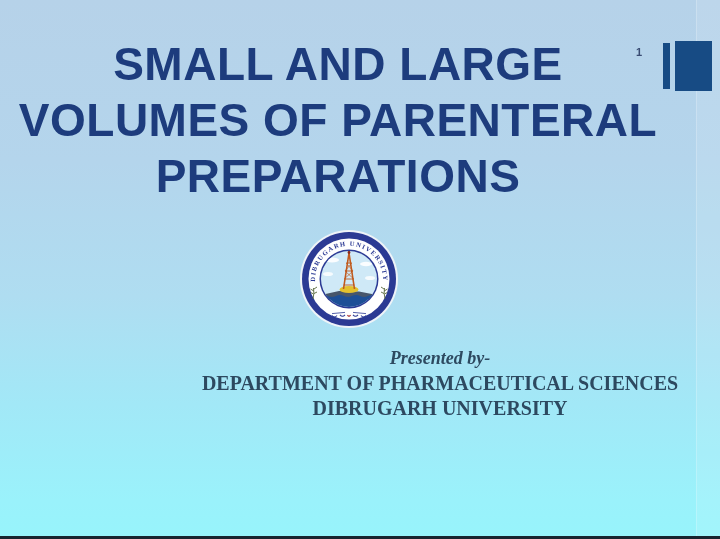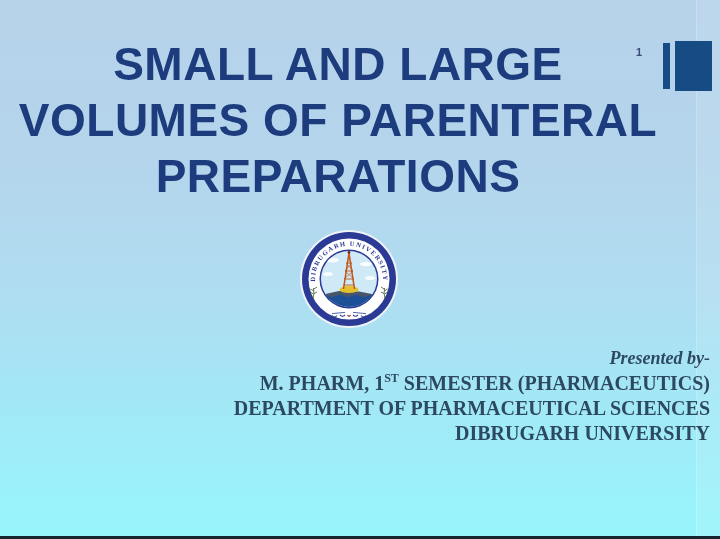--- a/index.html
+++ b/index.html
@@ -50,21 +50,21 @@
     line-height: 56px;
     letter-spacing: 0.5px;
   }
   .logo {
     position: absolute; left: 299px; top: 229px;
     width: 100px; height: 100px;
   }
   .credits {
     position: absolute; left: 170px; top: 346px;
     width: 540px;
-    text-align: right;
+    text-align: center;
     color: #2d4960;
     font-family: "Liberation Serif", serif;
     font-weight: bold;
     font-size: 20px;
     line-height: 25px;
   }
   .credits .presented {
     font-style: italic;
     font-size: 18px;
   }
@@ -136,20 +136,19 @@
 
     <g fill="none">
       <path stroke="#2b3a94" stroke-width="1.1" d="M 33 86.5 q 2.5 3 5 0 M 41 85.8 q 2.5 3 5 0 M 54 85.8 q 2.5 3 5 0 M 62 86.5 q 2.5 3 5 0"></path>
       <path stroke="#a02020" stroke-width="1.1" d="M 48.5 86 q 1.5 2.6 3 0"></path>
       <path stroke="#2b3a94" stroke-width="0.8" d="M 33 84.6 L 46 83.4 M 54 83.4 L 67 84.6"></path>
     </g>
   </svg>
 
   <div class="credits">
     <div class="presented">Presented by-</div>
-    <div><span>M. PHARM, 1</span><sup>ST</sup><span> SEMESTER (PHARMACEUTICS)</span></div>
     <div>DEPARTMENT OF PHARMACEUTICAL SCIENCES</div>
     <div>DIBRUGARH UNIVERSITY</div>
   </div>
 
   <div class="bottom-edge"></div>
 
 </div>
 
 </body></html>

